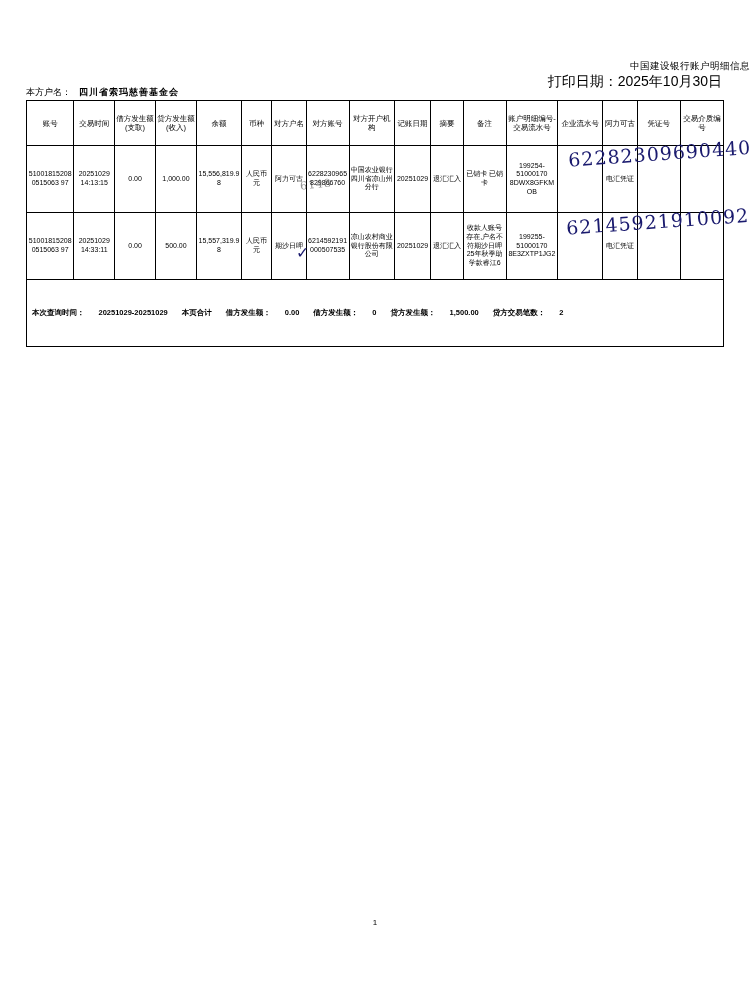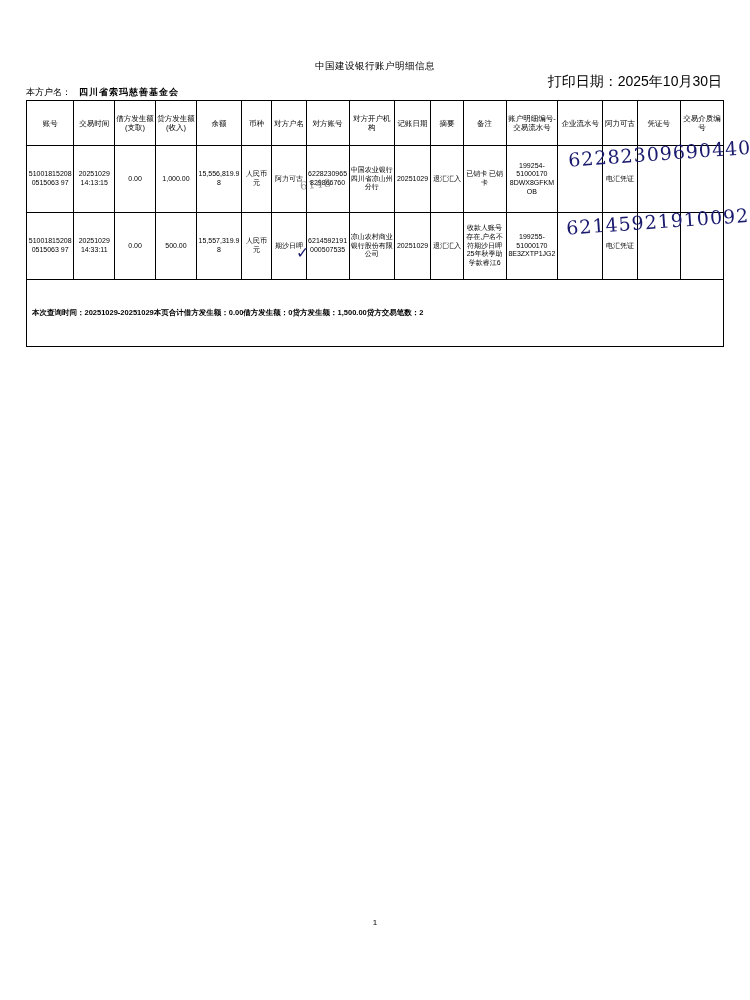--- a/index.html
+++ b/index.html
@@ -19,21 +19,21 @@
     width: 750px;
     height: 1000px;
     background: #fff;
     box-sizing: border-box;
   }
   .doc-title {
     position: absolute;
     top: 60px;
     left: 0;
     width: 750px;
-    text-align: center;
+    text-align: right;
     font-size: 9.5px;
     letter-spacing: 0.5px;
   }
   .print-date {
     position: absolute;
     top: 73px;
     right: 28px;
     font-size: 14px;
   }
   .account-holder {
@@ -83,20 +83,21 @@
   }
   tr.summary td {
     height: 16px;
     text-align: left;
     padding-left: 5px;
     font-size: 7.5px;
     font-weight: bold;
   }
   .summary-inner {
     display: flex;
+    gap: 14px;
     align-items: flex-start;
     white-space: nowrap;
   }
   .page-number {
     position: absolute;
     top: 918px;
     left: 0;
     width: 750px;
     text-align: center;
     font-size: 8px;

